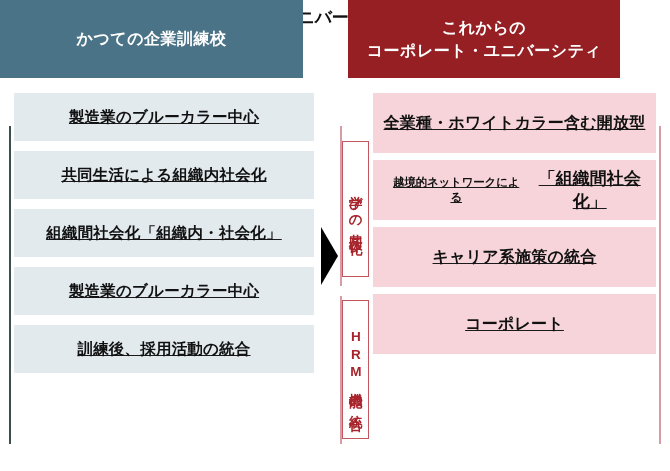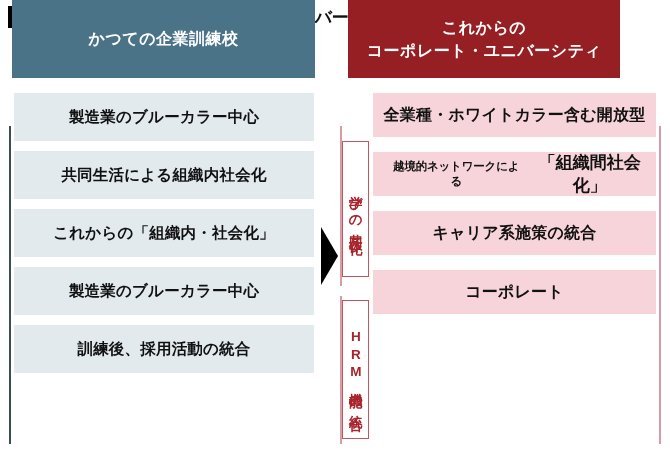--- a/index.html
+++ b/index.html
@@ -88,35 +88,36 @@
     align-items: center;
     justify-content: center;
     color: #ffffff;
     font-size: 16px;
     font-weight: bold;
     letter-spacing: 0.5px;
     text-align: center;
     line-height: 1.45;
   }
   #left-header {
-    left: 12px;
+    left: 0;
     width: 303px;
     height: 78px;
     background: #4a7387;
   }
   #right-header {
     left: 348px;
     width: 272px;
     height: 78px;
     background: #951f22;
   }
 
   
   .rows {
     position: absolute;
+    text-decoration: underline;
   }
   #left-rows  { left: 14px;  top: 93px; width: 300px; }
   #right-rows { left: 373px; top: 93px; width: 283px; }
 
   .row {
     box-sizing: border-box;
     display: flex;
     align-items: center;
     justify-content: center;
     text-align: center;
@@ -124,22 +125,22 @@
     color: #111111;
   }
   .left-row {
     height: 48px;
     margin-bottom: 10px;
     background: #e2eaee;
     font-size: 15.5px;
     letter-spacing: 0.2px;
   }
   .right-row {
-    height: 44px;
-    margin-bottom: 15px;
+    height: 60px;
+    margin-bottom: 7px;
     background: #f6d4d9;
     font-size: 16px;
     letter-spacing: 0.2px;
   }
   .right-row.mixed {
     letter-spacing: 0px;
     padding-left: 16px;
   }
   .right-row .small-part {
     font-size: 11.5px;
@@ -201,21 +202,21 @@
 <div id="right-stub-top"></div>
 <div id="right-stub-bottom"></div>
 
 <div id="left-header" class="col-header">
   <div>かつての企業訓練校</div>
 </div>
 
 <div id="left-rows" class="rows">
   <div class="row left-row">製造業のブルーカラー中心</div>
   <div class="row left-row">共同生活による組織内社会化</div>
-  <div class="row left-row">これからの「組織内・社会化」</div>
+  <div class="row left-row">組織間社会化「組織内・社会化」</div>
   <div class="row left-row">製造業のブルーカラー中心</div>
   <div class="row left-row">訓練後、採用活動の統合</div>
 </div>
 
 <div id="flow-arrow"></div>
 
 <div id="right-header" class="col-header">
   <div>これからの</div>
   <div>コーポレート・ユニバーシティ</div>
 </div>

